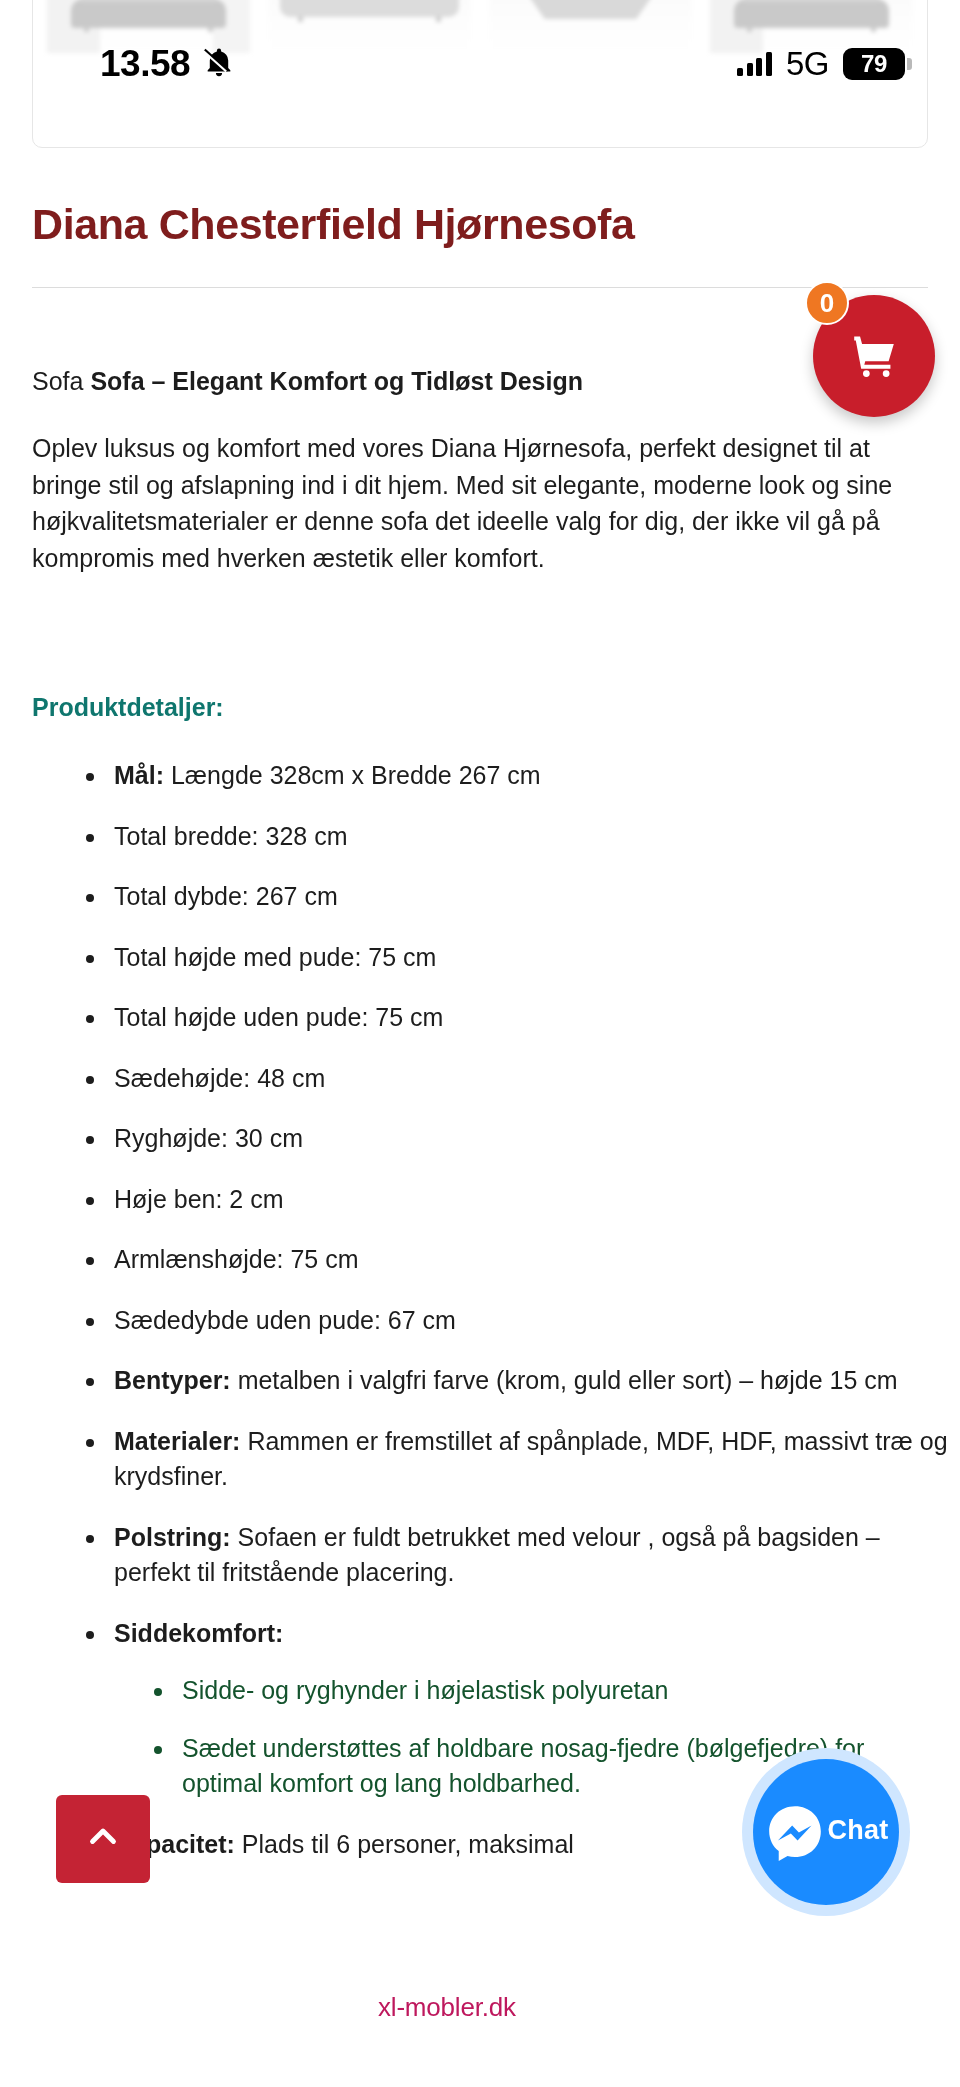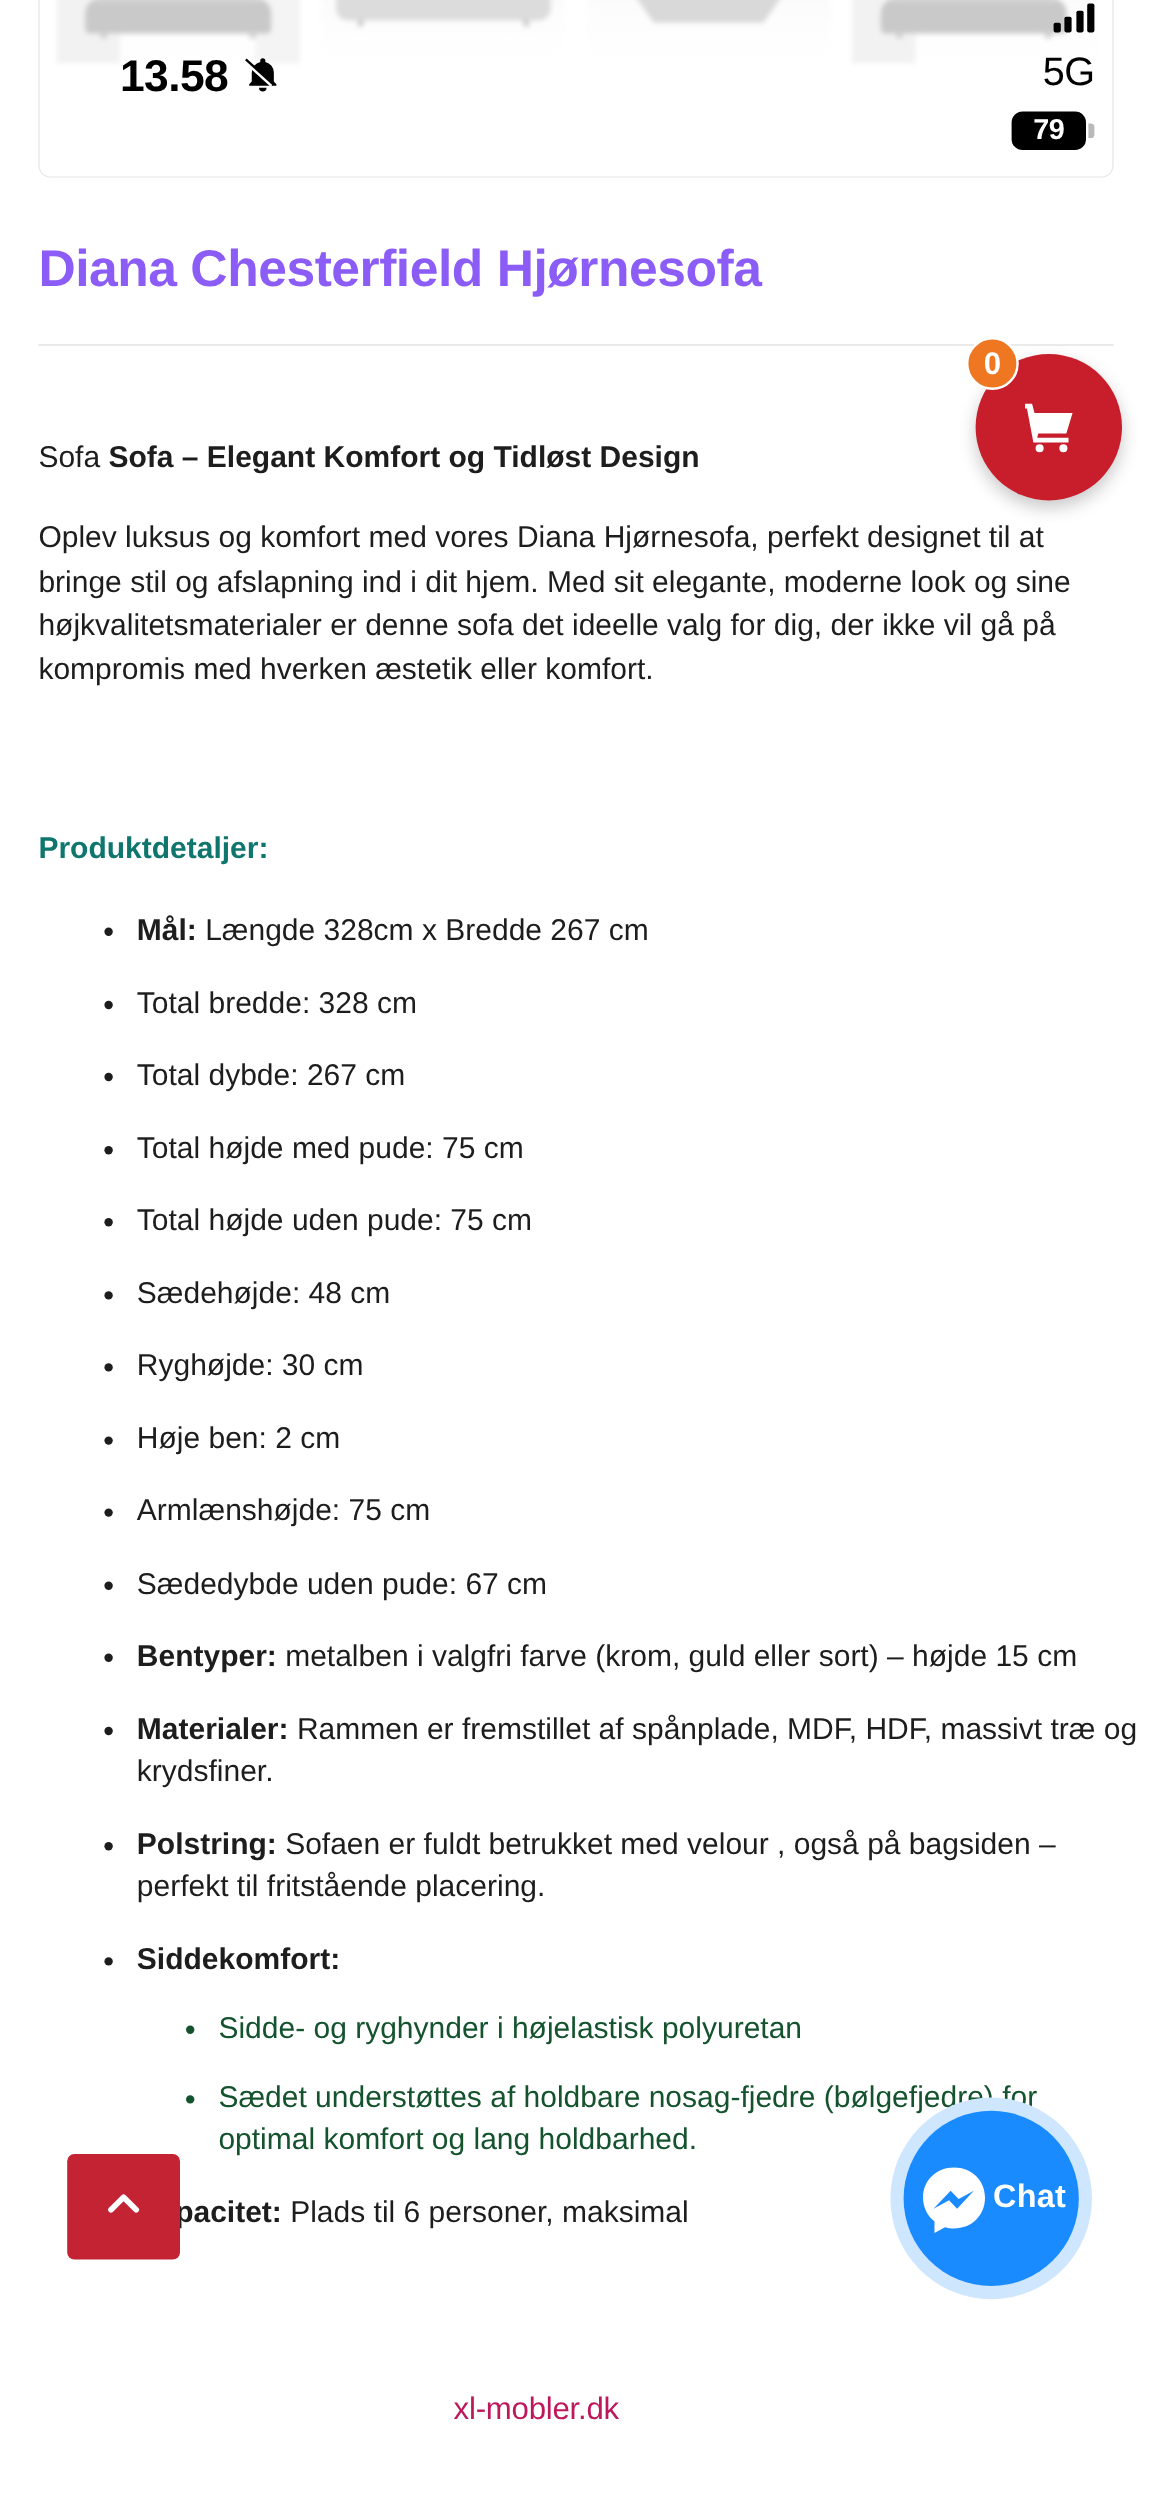--- a/index.html
+++ b/index.html
@@ -67,44 +67,43 @@
     height: 52px;
     display: flex;
     align-items: center;
     justify-content: space-between;
     padding: 0 48px 0 100px;
     pointer-events: none;
     gap: 16px;
   }
   .sb-left { display:flex; align-items:center; gap:12px; }
   .sb-time { font-size: 37px; font-weight: 700; letter-spacing: -0.5px; color:#000; }
-  .sb-right { display:flex; align-items:flex-end; gap:14px;flex-direction:column; }
+  .sb-right { display:flex; align-items:center; gap:14px; }
   .sb-5g { font-size: 33px; font-weight: 500; color:#000; letter-spacing: -0.5px; }
   .bars { display:flex; align-items:flex-end; gap:3.5px; height:24px; }
   .bars i { display:block; width:6px; background:#000; border-radius:1.5px; }
   .bars i:nth-child(1){ height:8px; }
   .bars i:nth-child(2){ height:13px; }
   .bars i:nth-child(3){ height:18px; }
   .bars i:nth-child(4){ height:24px; }
   .battery { position:relative; display:flex; align-items:center; }
   .battery .body {
     width: 62px; height: 32px; border-radius: 9px;
     background:#000; color:#fff; font-size:24px; font-weight:700;
     display:flex; align-items:center; justify-content:center;
     letter-spacing:-0.3px;
-    margin-left:19px;
   }
   .battery .nub { width:5px; height:12px; background:#b9b9b9; border-radius:0 3px 3px 0; margin-left:2px; }
 
   
   .content { position:absolute; left:0; top:0; width:100%; }
   h1.title {
     position:absolute; left:32px; top:200px;
     margin:0; width: 880px;
-    font-size: 43px; font-weight: 700; letter-spacing:-0.4px; color:#8b5cf6;
+    font-size: 43px; font-weight: 700; letter-spacing:-0.4px; color:#7f1d1d;
     line-height: 1.15;
   }
   .hr {
     position:absolute; left:32px; top:287px; width:896px; height:1px; background:#dcdcdc;
   }
 
   .subtitle {
     position:absolute; left:32px; top:340px; width:800px;
     font-size: 25px; line-height: 1.35; color:#1d1d1d;
   }

